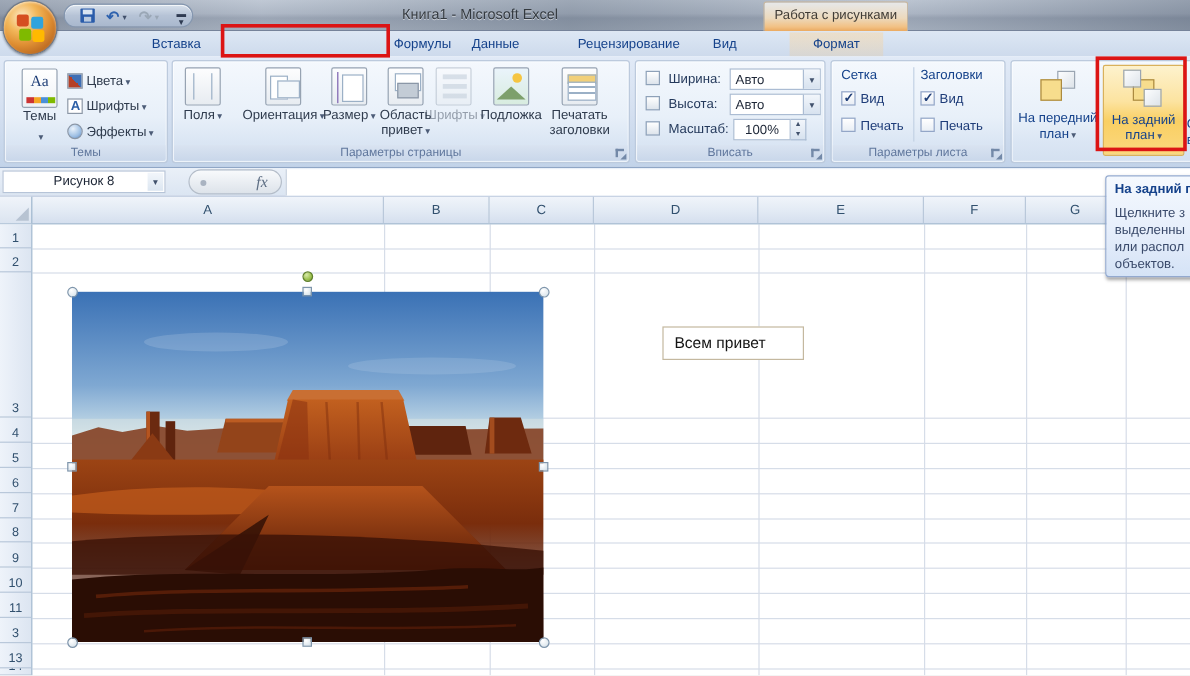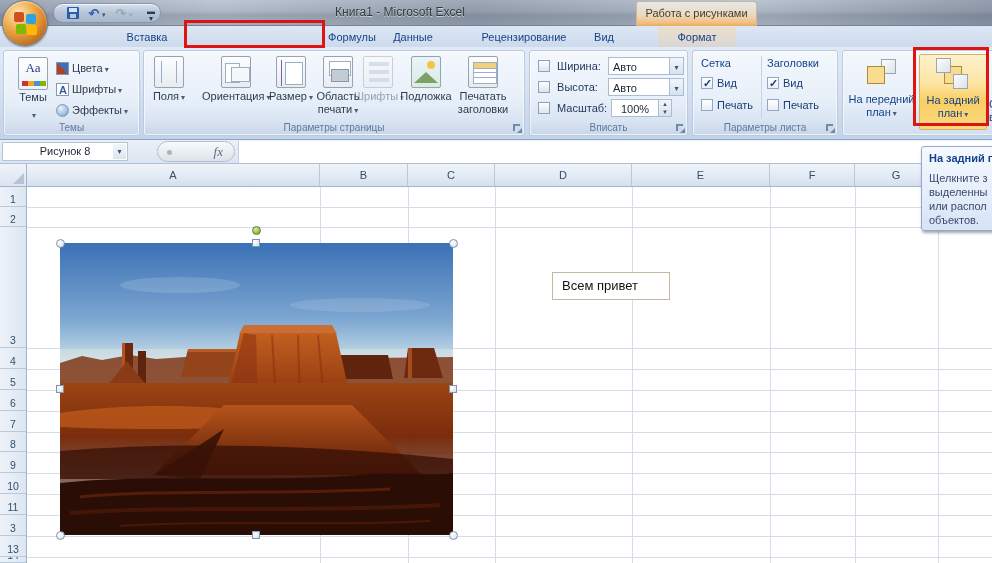--- a/index.html
+++ b/index.html
@@ -137,21 +137,21 @@
     border:1px solid #d9b15b;border-radius:2px;}
   .sq2{position:relative;width:34px;height:34px;margin:3px auto 2px;}
   .sqY{position:absolute;width:18px;height:18px;background:#f7dd8d;border:1px solid #ab8a40;}
   .sqG{position:absolute;width:15px;height:15px;background:linear-gradient(135deg,#fcfdfe,#dde3e9);border:1px solid #9aa5b2;}
   .clipped-btn{position:absolute;left:146px;top:3px;width:30px;height:76px;overflow:hidden;
     font-size:11px;color:#15428b;text-align:left;line-height:13px;padding-top:44px;}
 
   
   .fbar{position:absolute;left:0;top:140px;width:992px;height:24px;
     background:linear-gradient(180deg,#eaf0f8,#dbe5f2);border-bottom:1px solid #aebfd6;}
-  .namebox{position:absolute;left:2px;top:2px;width:126px;height:19px;background:#fff;border:1px solid #b6c4d8;
+  .namebox{position:absolute;left:2px;top:2px;width:136px;height:19px;background:#fff;border:1px solid #b6c4d8;
     font-size:11px;color:#1d2636;text-align:center;line-height:17px;}
   .nb-dd{position:absolute;right:1px;top:1px;width:13px;height:15px;text-align:center;font-size:8px;color:#42526d;line-height:15px;
     background:linear-gradient(180deg,#f2f6fb,#dce6f1);}
   .fxpill{position:absolute;left:157px;top:1px;width:78px;height:21px;border-radius:11px;
     background:linear-gradient(180deg,#f8fafc,#dde3ea);border:1px solid #b4bdc9;}
   .fxdot{position:absolute;left:9px;top:8px;width:5px;height:5px;border-radius:50%;background:#a9b3c1;}
   .fxlbl{position:absolute;right:11px;top:2px;font-family:"Liberation Serif",serif;font-style:italic;
     font-size:13px;color:#5d6e84;}
   .finput{position:absolute;left:238px;top:1px;width:754px;height:22px;background:#fff;border-left:1px solid #c2cedd;}
 
@@ -263,21 +263,21 @@
           <div class="ic32 ic-orientation"></div>
           <div class="rlabel"><span>Ориентация</span><span class="dd"></span></div>
         </div>
         <div class="rbtn" style="left: 122px; width: 50px;">
           <div class="ic32 ic-size"></div>
           <div class="rlabel"><span>Размер</span><span class="dd"></span></div>
         </div>
         <div class="rbtn" style="left: 168px; width: 52px;">
           <div class="ic32 ic-printarea"></div>
           <div class="rlabel"><span>Область</span></div>
-          <div class="rlabel"><span>печати</span><span class="dd"></span></div>
+          <div class="rlabel"><span>привет</span><span class="dd"></span></div>
         </div>
         <div class="rbtn disabled" style="left: 210px; width: 48px;">
           <div class="ic32 ic-breaks"></div>
           <div class="rlabel"><span>Шрифты</span><span class="dd"></span></div>
         </div>
         <div class="rbtn" style="left: 254px; width: 56px;">
           <div class="ic32 ic-background"></div>
           <div class="rlabel"><span>Подложка</span></div>
         </div>
         <div class="rbtn" style="left: 307px; width: 64px;">

